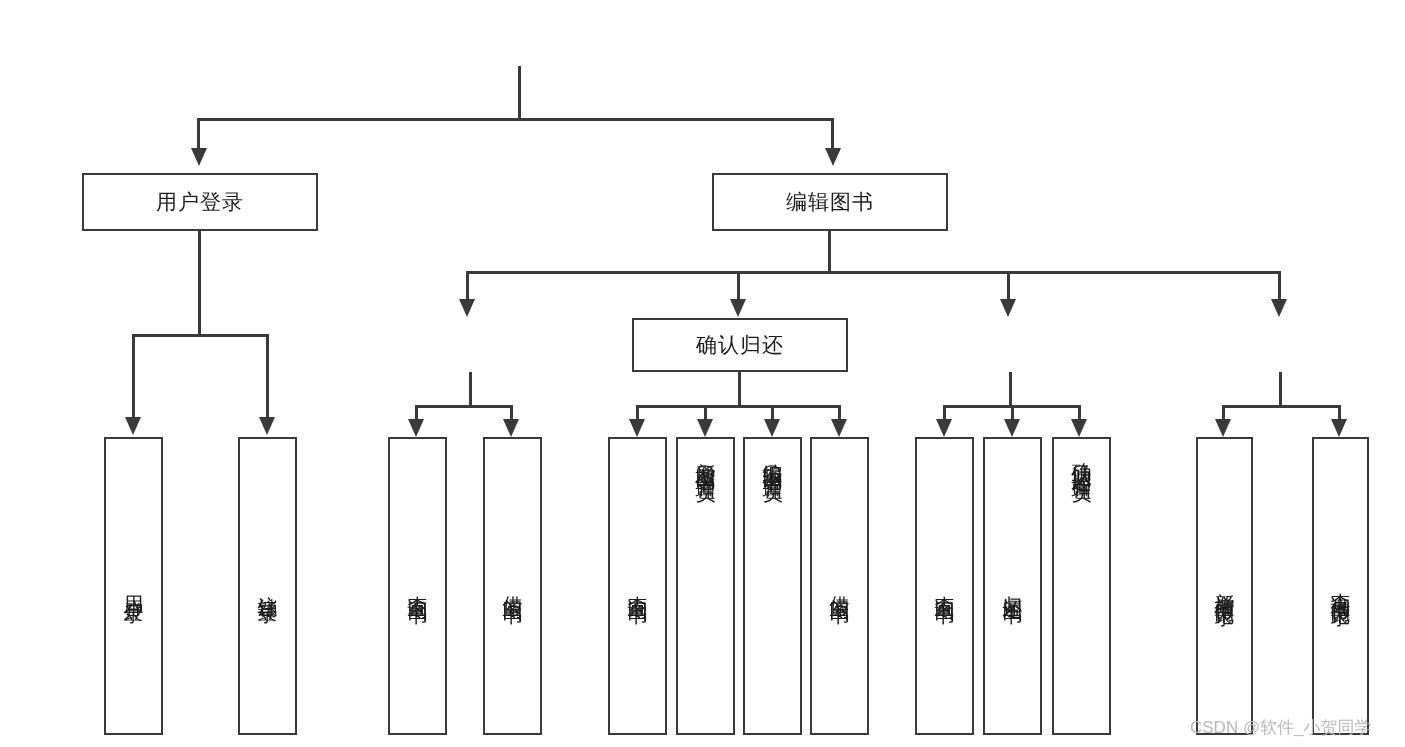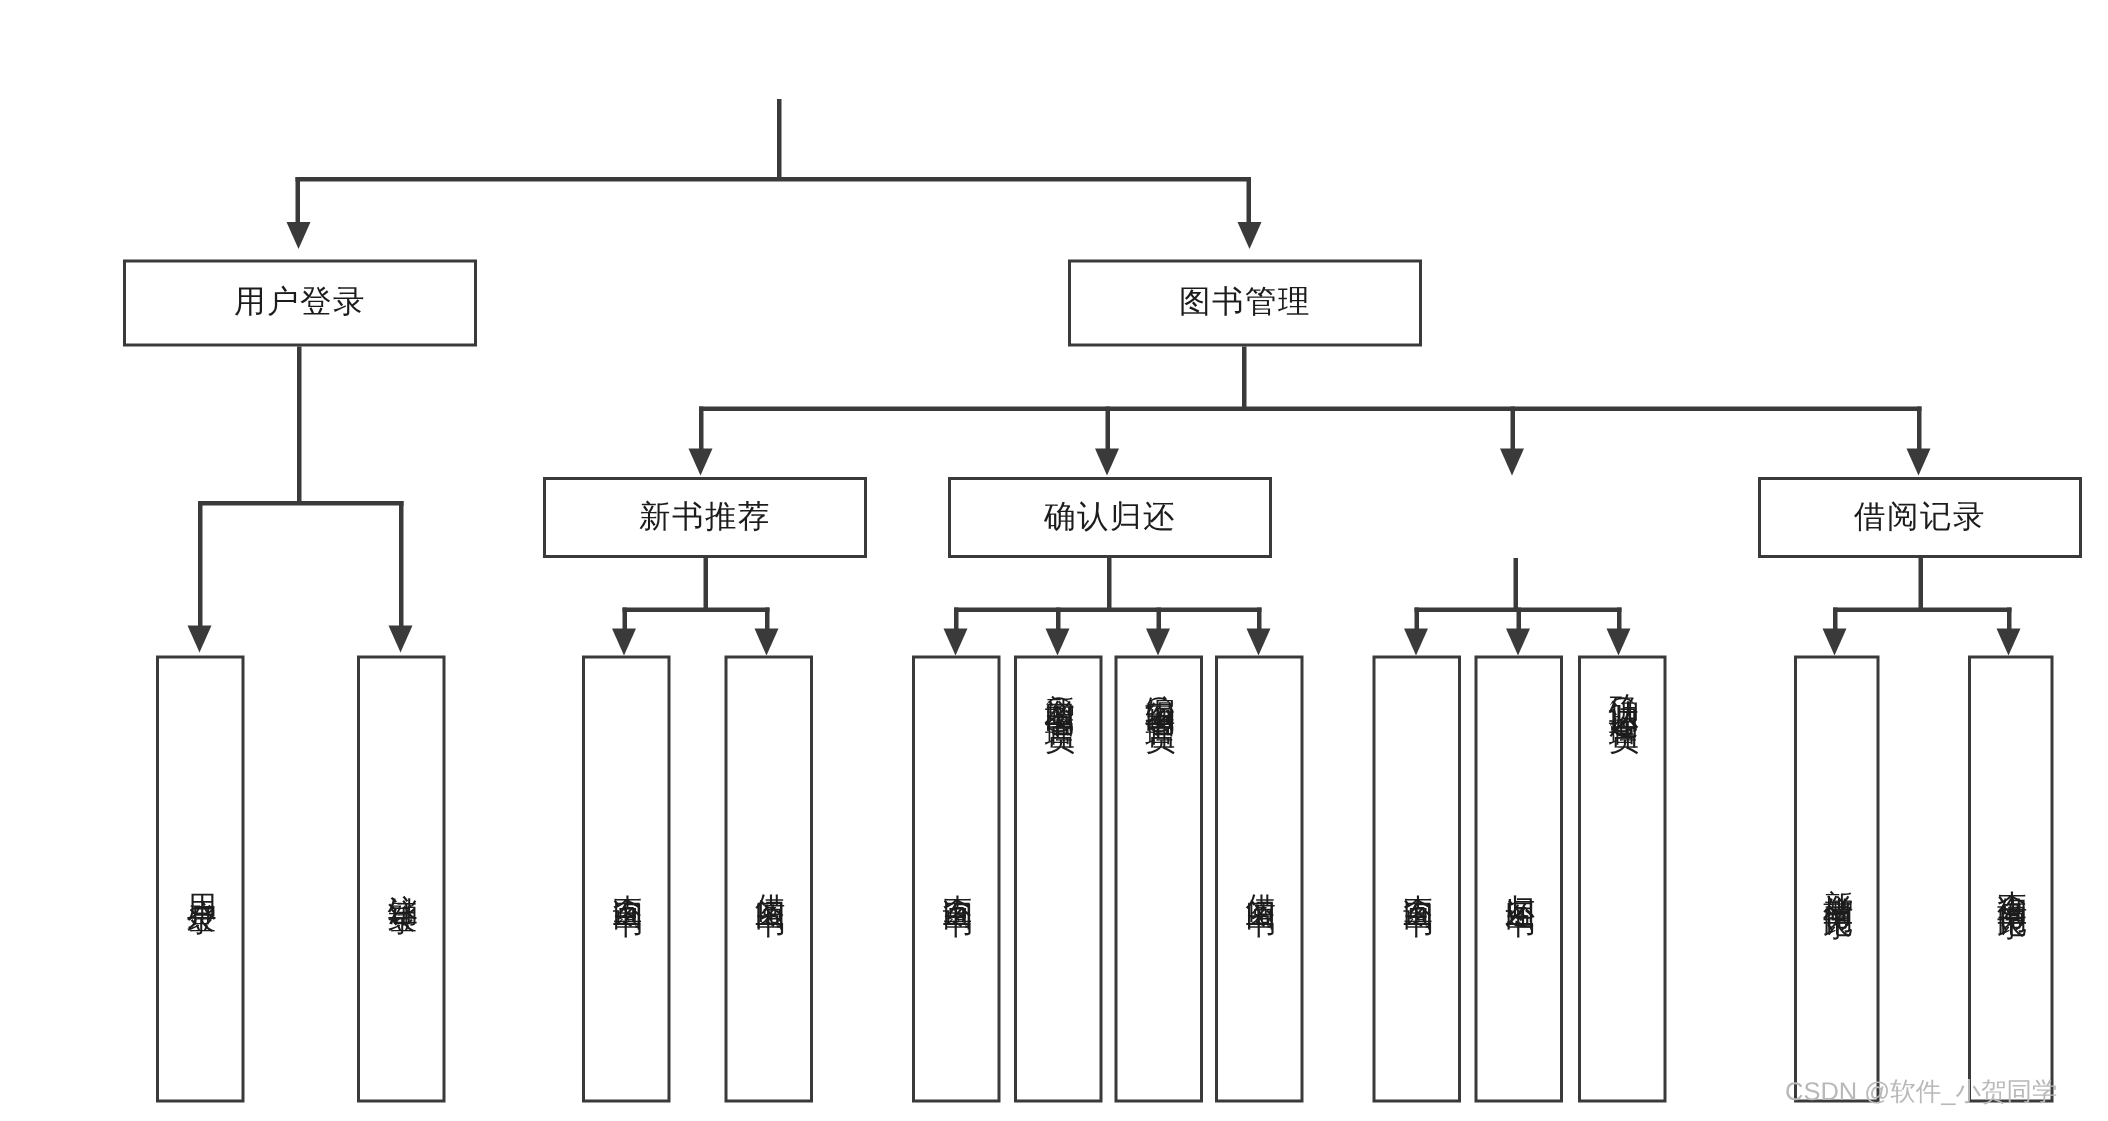--- a/index.html
+++ b/index.html
@@ -99,49 +99,43 @@
   <div class="ln horz" style="left:197px; top:118px; width:637px; height:3px;"></div>
   <div class="ln vert" style="left:197px; top:118px; width:3px; height:32px;"></div>
   <div class="arrow" style="left:191px; top:148px;"></div>
   <div class="ln vert" style="left:831px; top:118px; width:3px; height:32px;"></div>
   <div class="arrow" style="left:825px; top:148px;"></div>
 
   <div class="node h" style="left:82px; top:173px; width:236px; height:58px;">
     <span class="node-label">用户登录</span>
   </div>
   <div class="node h" style="left:712px; top:173px; width:236px; height:58px;">
-    <span class="node-label">图书管理</span>
+    <span class="node-label">编辑图书</span>
   </div>
 
   <div class="ln vert" style="left:198px; top:231px; width:3px; height:105px;"></div>
   <div class="ln horz" style="left:132px; top:334px; width:137px; height:3px;"></div>
   <div class="ln vert" style="left:132px; top:334px; width:3px; height:85px;"></div>
   <div class="arrow" style="left:125px; top:417px;"></div>
   <div class="ln vert" style="left:266px; top:334px; width:3px; height:85px;"></div>
   <div class="arrow" style="left:259px; top:417px;"></div>
 
   <div class="ln vert" style="left:828px; top:231px; width:3px; height:42px;"></div>
   <div class="ln horz" style="left:466px; top:271px; width:815px; height:3px;"></div>
   <div class="ln vert" style="left:466px; top:271px; width:3px; height:30px;"></div>
   <div class="arrow" style="left:459px; top:299px;"></div>
   <div class="ln vert" style="left:737px; top:271px; width:3px; height:30px;"></div>
   <div class="arrow" style="left:730px; top:299px;"></div>
   <div class="ln vert" style="left:1007px; top:271px; width:3px; height:30px;"></div>
   <div class="arrow" style="left:1000px; top:299px;"></div>
   <div class="ln vert" style="left:1278px; top:271px; width:3px; height:30px;"></div>
   <div class="arrow" style="left:1271px; top:299px;"></div>
 
-  <div class="node h" style="left:362px; top:318px; width:216px; height:54px;">
-    <span class="node-label">新书推荐</span>
-  </div>
   <div class="node h" style="left:632px; top:318px; width:216px; height:54px;">
     <span class="node-label">确认归还</span>
-  </div>
-  <div class="node h" style="left:1172px; top:318px; width:216px; height:54px;">
-    <span class="node-label">借阅记录</span>
   </div>
 
   <div class="ln vert" style="left:469px; top:372px; width:3px; height:36px;"></div>
   <div class="ln horz" style="left:415px; top:405px; width:98px; height:3px;"></div>
   <div class="ln vert" style="left:415px; top:405px; width:3px; height:16px;"></div>
   <div class="arrow" style="left:408px; top:419px;"></div>
   <div class="ln vert" style="left:510px; top:405px; width:3px; height:16px;"></div>
   <div class="arrow" style="left:503px; top:419px;"></div>
 
   <div class="ln vert" style="left:738px; top:372px; width:3px; height:36px;"></div>

